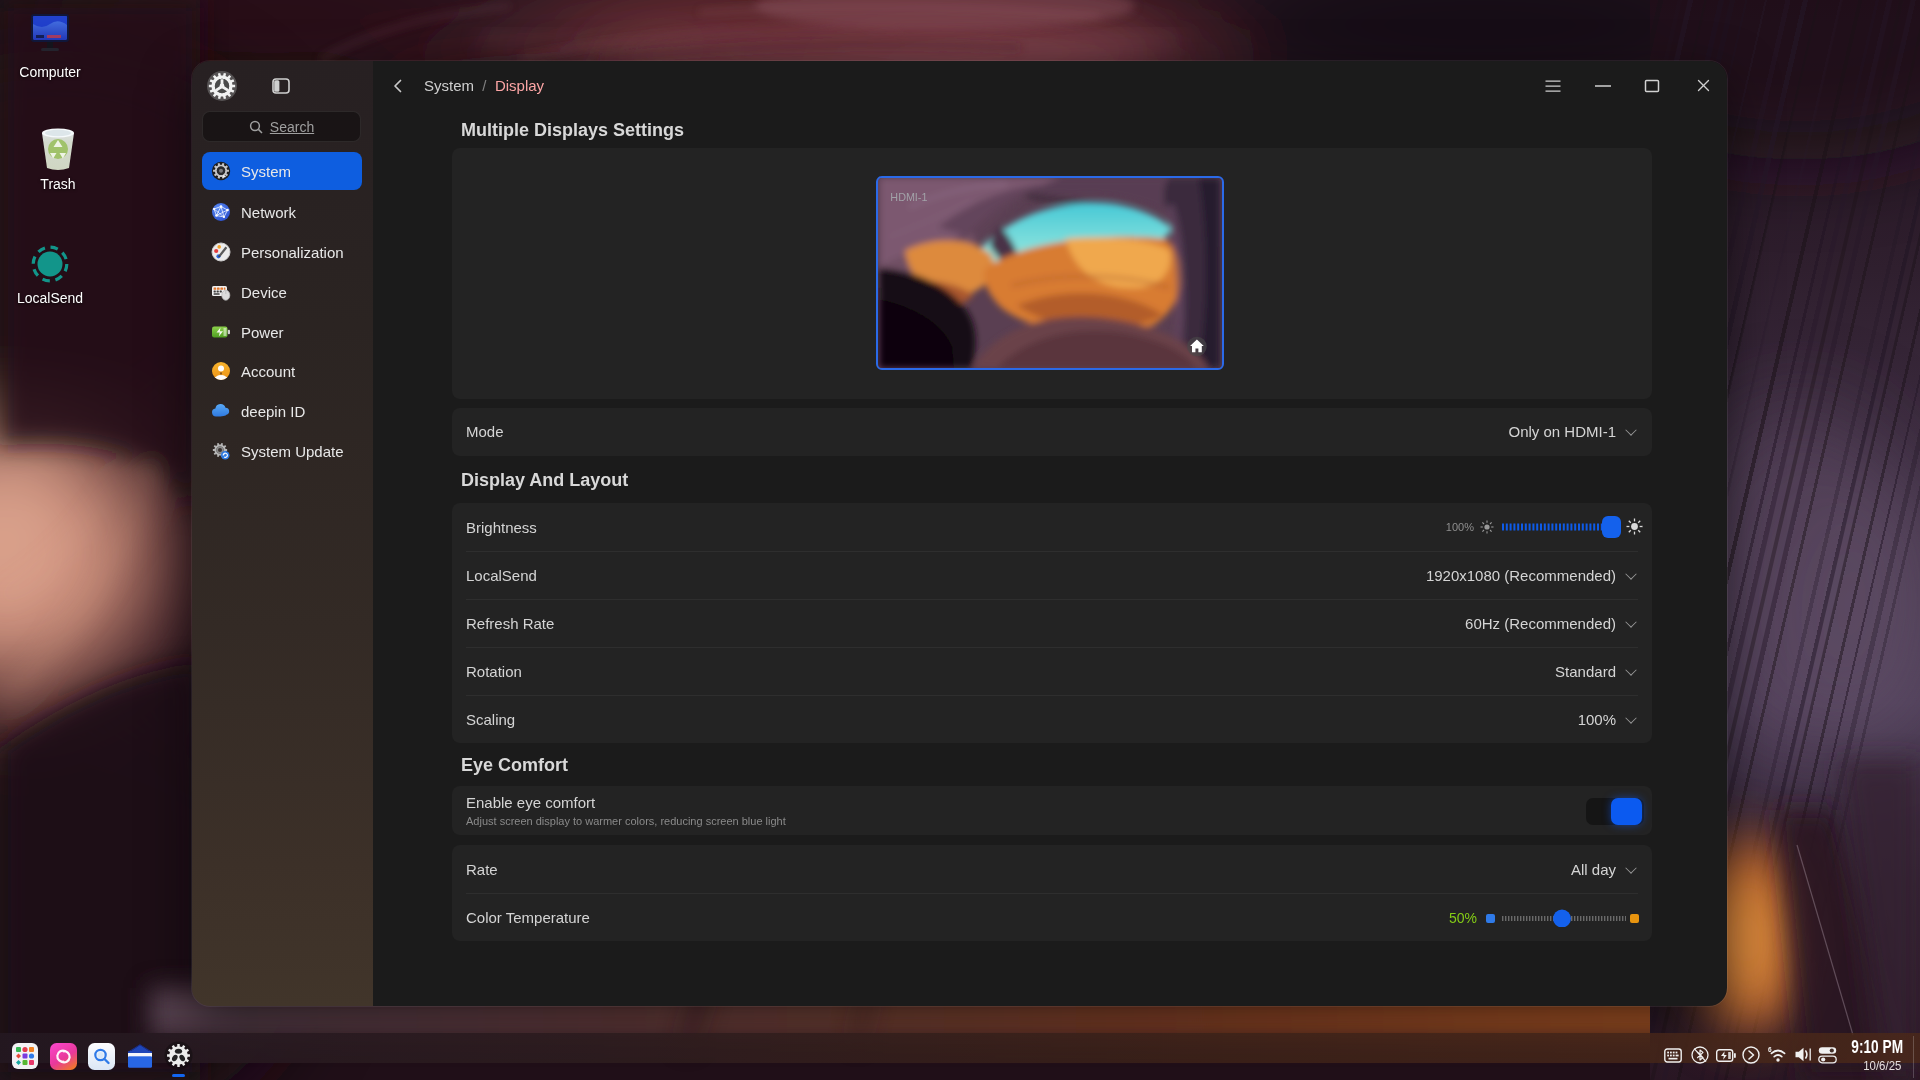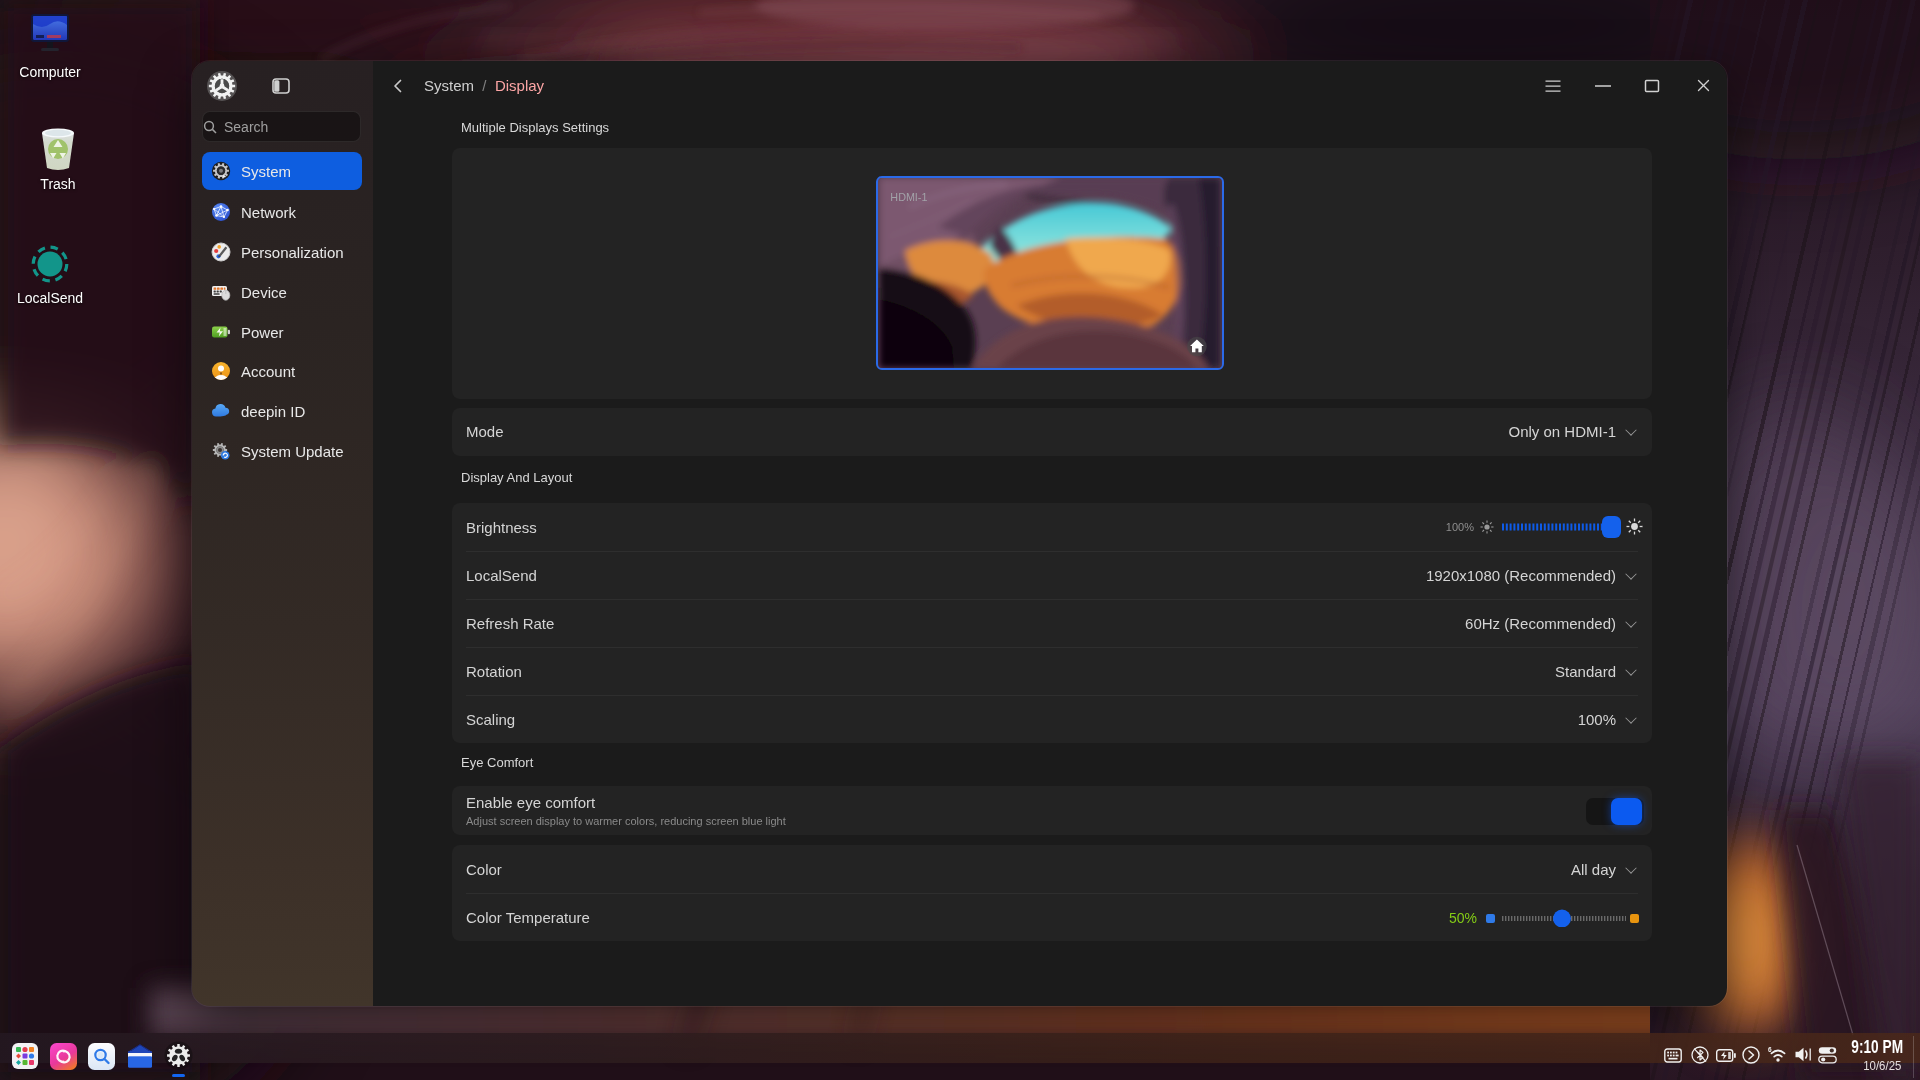--- a/index.html
+++ b/index.html
@@ -15,21 +15,21 @@
     border-radius:18px; overflow:hidden; box-shadow:0 18px 50px rgba(0,0,0,.55);
     outline:1px solid rgba(255,255,255,.07); }
   #sidebar { position:absolute; left:0; top:0; width:181px; height:945px;
     background:linear-gradient(180deg,#272022 0%, #2b2422 28%, #332a25 60%, #3c3028 85%, #41352a 100%); }
   #main { position:absolute; left:181px; top:0; width:1354px; height:945px; background:#1b1b1b; }
   .navitem { position:absolute; left:10px; width:160px; height:38px; border-radius:8px;
     display:flex; align-items:center; color:#e8e8e8; font-size:15px; }
   .navitem svg { margin-left:9px; margin-right:10px; }
   
   .panel { position:absolute; left:271px; background:#232323; border-radius:8px; }
-  .h2 { position:absolute; left:88px; color:#d8d8d8; font-size:13px; font-weight:normal; }
+  .h2 { position:absolute; left:88px; color:#d8d8d8; font-size:18px; font-weight:bold; }
   .rowlabel { position:absolute; left:93px; color:#d4d4d4; font-size:15px; }
   .rowright { position:absolute; color:#d4d4d4; font-size:15px; }
   .divider { position:absolute; height:1px; background:#2e2e2e; }
   .chev { display:inline-block; width:10px; height:10px; border-right:1.8px solid #9a9a9a;
     border-bottom:1.8px solid #9a9a9a; transform:rotate(45deg) scale(.8); margin-left:10px; vertical-align:2px;}
   
   #dock { position:absolute; left:0; top:1033px; width:1920px; height:30px;
     background:linear-gradient(90deg, rgba(36,24,33,.92) 0%, rgba(44,28,31,.92) 30%, rgba(60,34,25,.88) 62%, rgba(74,40,26,.86) 100%); }
 </style>
 </head>
@@ -218,21 +218,21 @@
       <circle cx="16" cy="16" r="2.4" fill="#f2f2f2"></circle>
     </svg>
 
     <svg class="abs" style="left:80px; top:17px;" width="18" height="16" viewBox="0 0 18 16">
       <rect x="1" y="1" width="16" height="14" rx="3" fill="none" stroke="#cfcfcf" stroke-width="1.6"></rect>
       <rect x="2.2" y="2.2" width="5.2" height="11.6" rx="1.5" fill="#cfcfcf"></rect>
     </svg>
 
     <div class="abs" style="left:10px; top:50px; width:159px; height:31px; border-radius:8px;
         background:rgba(10,8,8,.5); border:1px solid rgba(255,255,255,.09);
-        display:flex; align-items:center; justify-content:flex-start; color:#9f9f9f; font-size:14px;">
+        display:flex; align-items:center; justify-content:center; color:#9f9f9f; font-size:14px;text-decoration:underline;">
       <svg width="14" height="14" viewBox="0 0 14 14" style="margin-right:7px;">
         <circle cx="6" cy="6" r="4.4" fill="none" stroke="#9f9f9f" stroke-width="1.5"></circle>
         <line x1="9.4" y1="9.4" x2="13" y2="13" stroke="#9f9f9f" stroke-width="1.5"></line>
       </svg>Search
     </div>
 
     <div class="navitem" style="top:91px; background:#0e5ee0;">
       <svg width="20" height="20" viewBox="0 0 20 20">
         <circle cx="10" cy="10" r="9.2" fill="#1d1d1f"></circle>
         <path d="M17.94 8.78 L17.94 10.82 L16.11 10.83 L15.55 12.56 L17.02 13.64 L15.82 15.29 L14.34 14.23 L12.87 15.30 L13.42 17.03 L11.49 17.66 L10.91 15.93 L9.09 15.93 L8.51 17.66 L6.58 17.03 L7.13 15.30 L5.66 14.23 L4.18 15.29 L2.98 13.64 L4.45 12.56 L3.89 10.83 L2.06 10.82 L2.06 8.78 L3.89 8.77 L4.45 7.04 L2.98 5.96 L4.18 4.31 L5.66 5.37 L7.13 4.30 L6.58 2.57 L8.51 1.94 L9.09 3.67 L10.91 3.67 L11.49 1.94 L13.42 2.57 L12.87 4.30 L14.34 5.37 L15.82 4.31 L17.02 5.96 L15.55 7.04 L16.11 8.77 Z M14.20 9.80 A4.2 4.2 0 1 0 5.80 9.80 A4.2 4.2 0 1 0 14.20 9.80 Z" fill="#c4c4c6" fill-rule="evenodd"></path>
@@ -474,21 +474,21 @@
 
     <div class="panel" style="top:725px; left:79px; width:1200px; height:49px;"></div>
     <div class="rowlabel" style="top:733px;">Enable eye comfort</div>
     <div class="abs" style="left:93px; top:754px; font-size:11px; color:#8a8a8a;">Adjust screen display to warmer colors, reducing screen blue light</div>
     <div class="abs" style="left:1213px; top:737px; width:58px; height:27px; border-radius:7px; background:#151515;">
       <div class="abs" style="right:2px; top:0px; width:31px; height:27px; border-radius:7px; background:#0b5af0; box-shadow:0 0 9px rgba(20,90,240,.55);"></div>
     </div>
 
     <div class="panel" style="top:784px; left:79px; width:1200px; height:96px;"></div>
     <div class="divider" style="left:93px; top:832px; width:1172px;"></div>
-    <div class="rowlabel" style="top:800px;">Color</div>
+    <div class="rowlabel" style="top:800px;">Rate</div>
     <div class="rowright" style="top:800px; right:91px;">All day<span class="chev"></span></div>
     <div class="rowlabel" style="top:848px;">Color Temperature</div>
     <div class="abs" style="top:849px; right:250px; font-size:14px; color:#84cc16;">50%</div>
     <svg class="abs" style="left:1113px; top:848px;" width="155" height="18" viewBox="0 0 155 18">
       <rect x="0" y="5" width="9" height="9" rx="2" fill="#2f7ae8"></rect>
       <line x1="16" y1="9.5" x2="140" y2="9.5" stroke="#6a6a6a" stroke-width="5" stroke-dasharray="1.4 1.6"></line>
       <circle cx="76" cy="9.5" r="9" fill="#1461ec"></circle>
       <rect x="144" y="5" width="9" height="9" rx="2" fill="#e8940f"></rect>
     </svg>
   </div>

